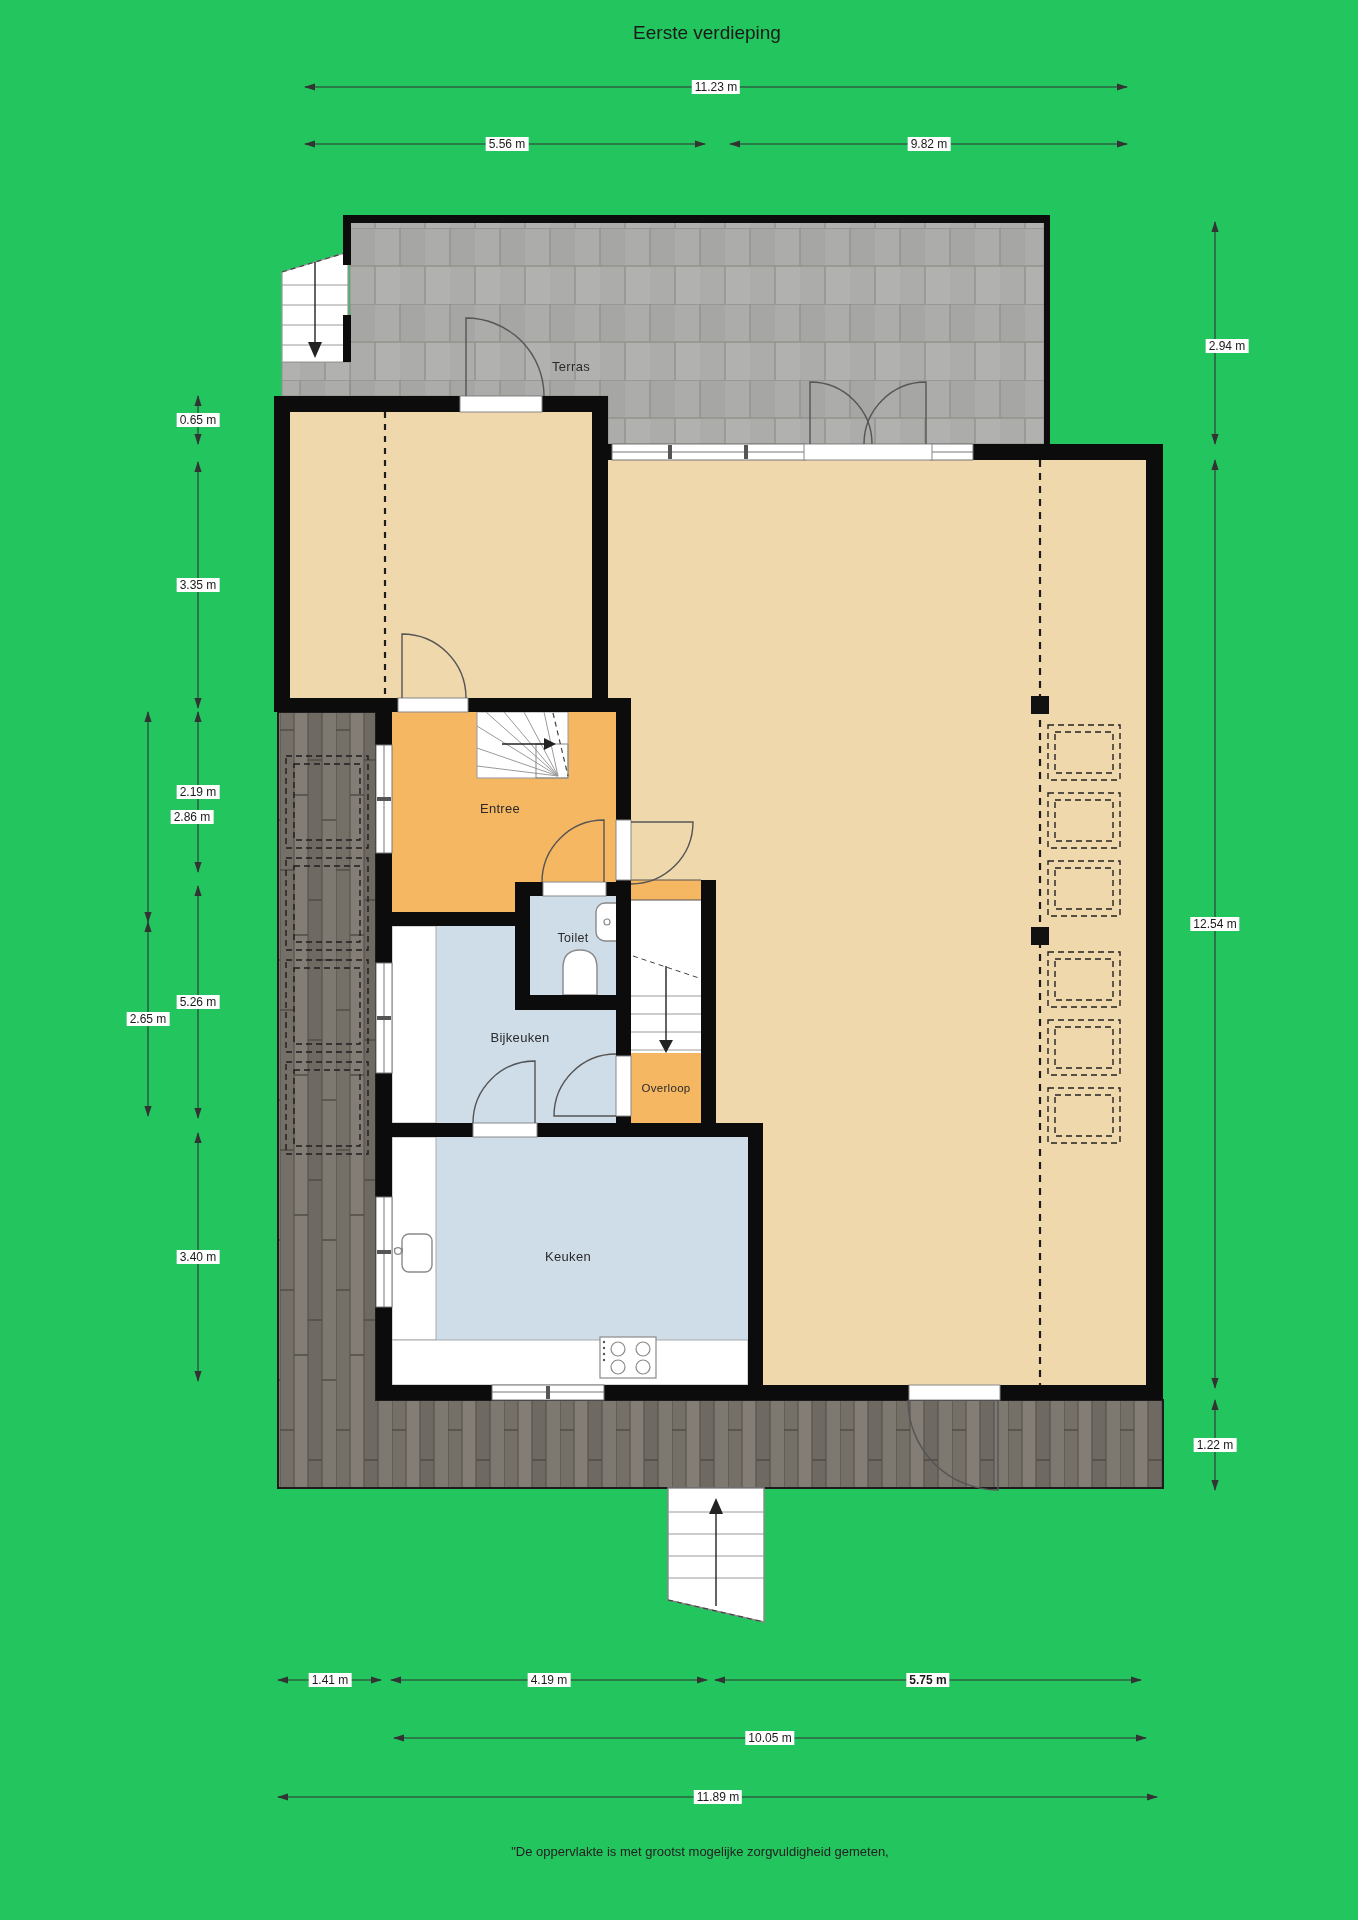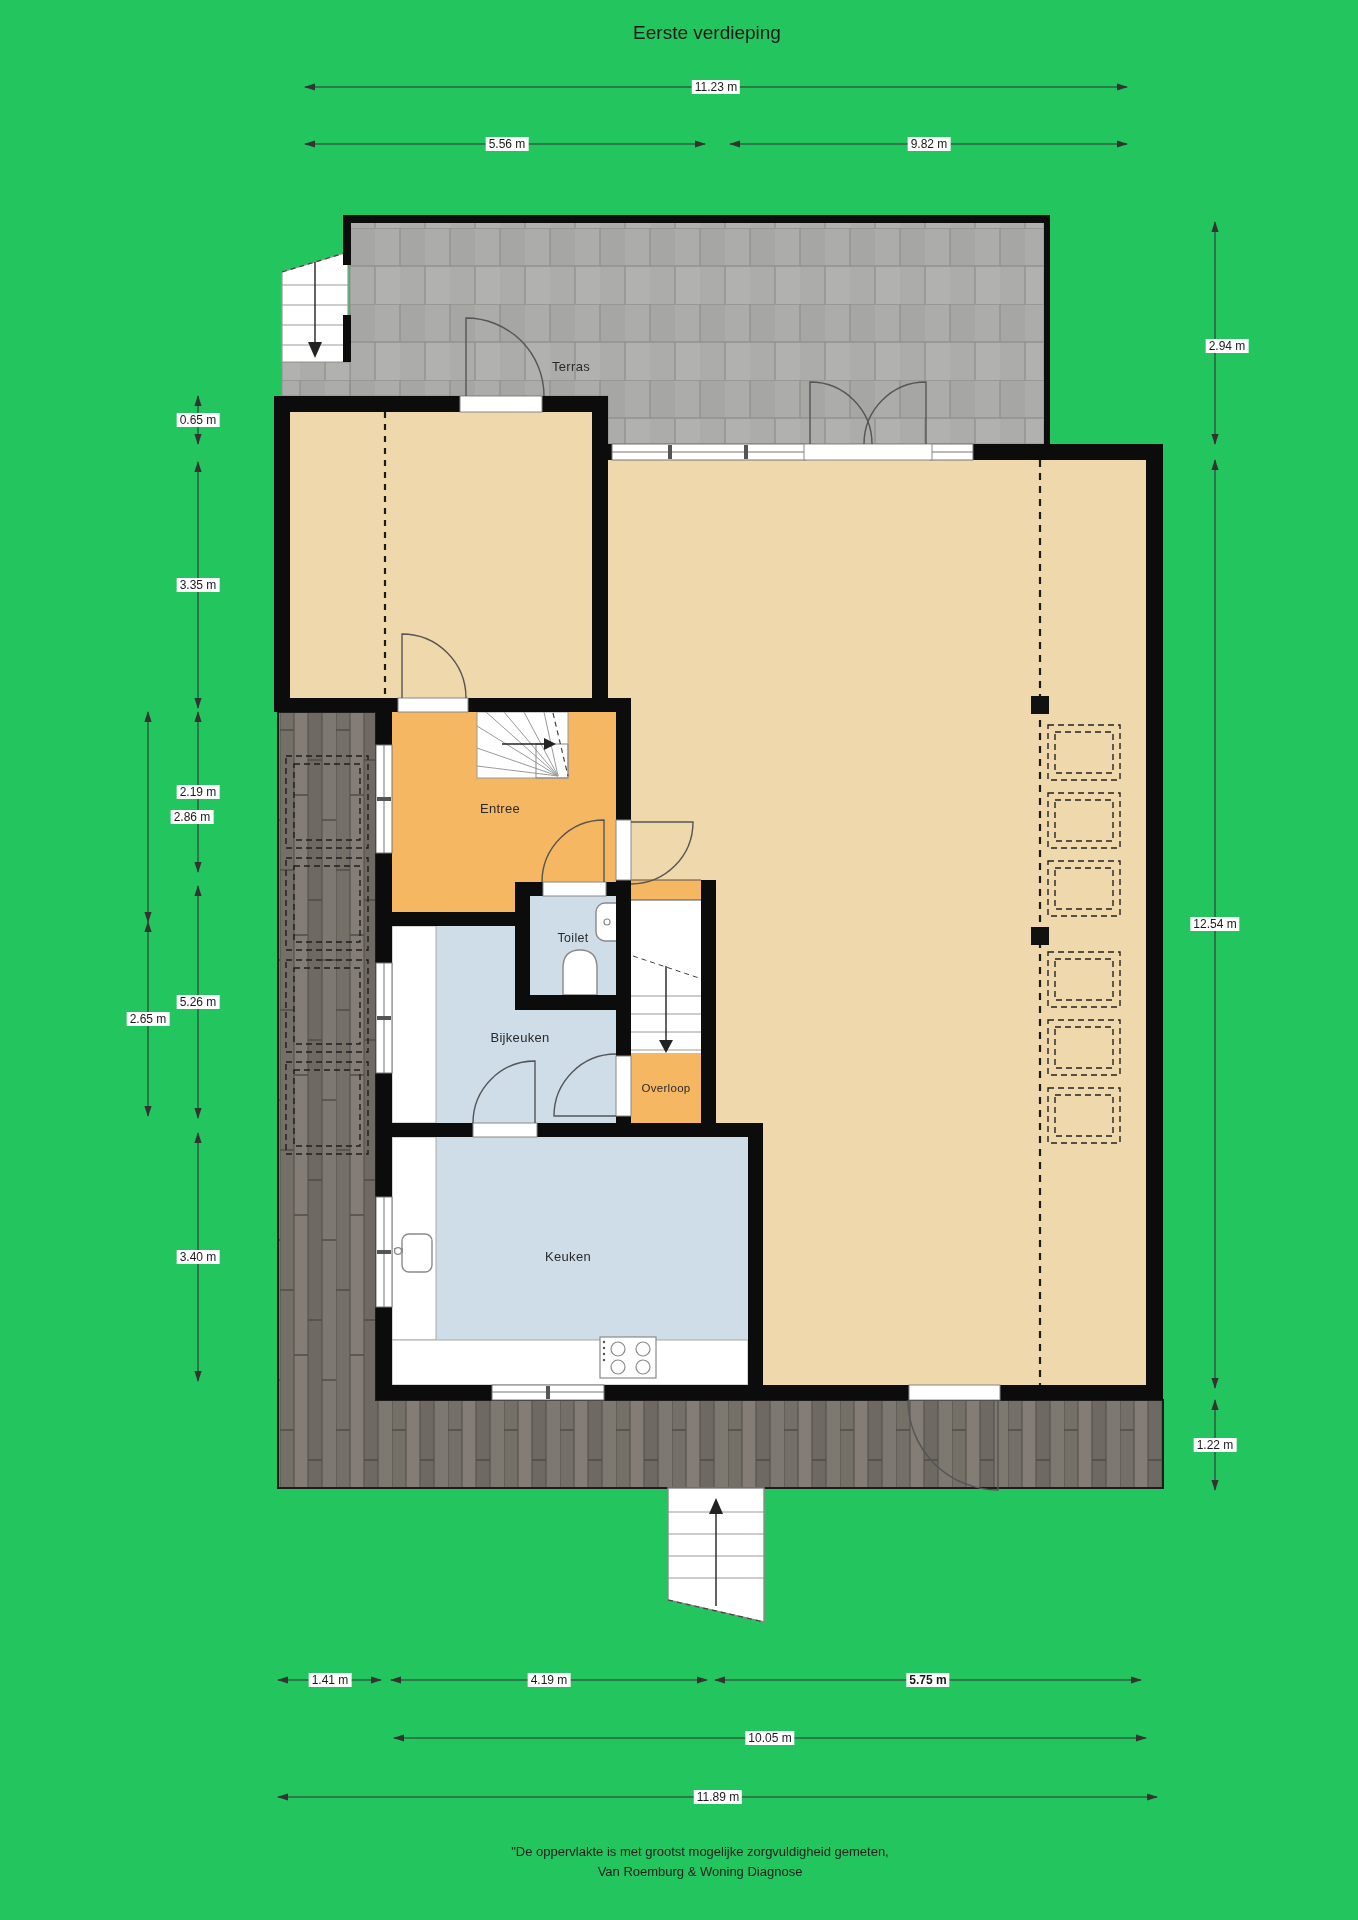--- a/index.html
+++ b/index.html
@@ -298,16 +298,15 @@
   <div class="dim-label" style="left:1215px;top:1445px;">1.22 m</div>
 
   <div class="dim-label" style="left:330px;top:1680px;">1.41 m</div>
   <div class="dim-label" style="left:549px;top:1680px;">4.19 m</div>
   <div class="dim-label" style="left:928px;top:1680px;font-weight:bold;">5.75 m</div>
   <div class="dim-label" style="left:770px;top:1738px;">10.05 m</div>
   <div class="dim-label" style="left:718px;top:1797px;">11.89 m</div>
 
   <div class="footer">
     <div>"De oppervlakte is met grootst mogelijke zorgvuldigheid gemeten,</div>
-    <div>Van Roemburg &amp; Woning Diagnose</div>
   </div>
 
 </div>
 
 </body></html>

